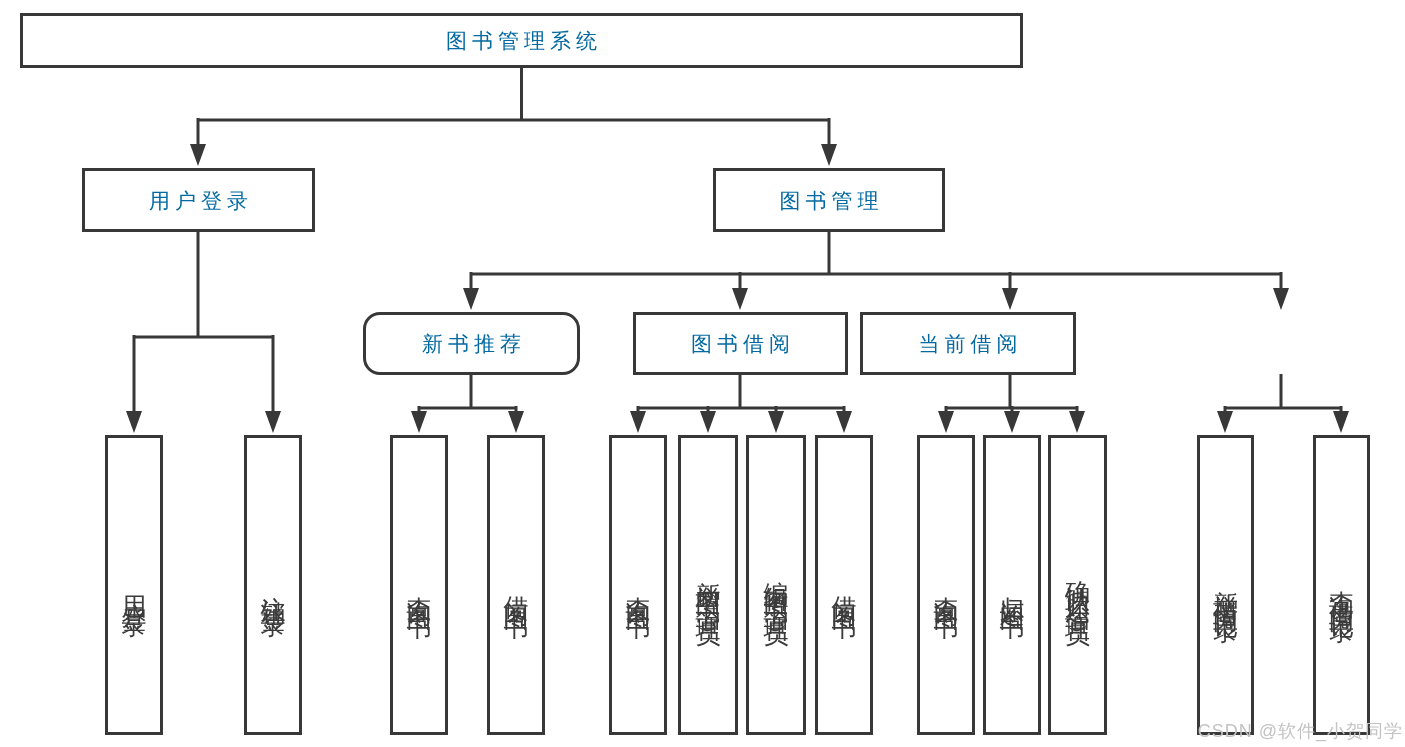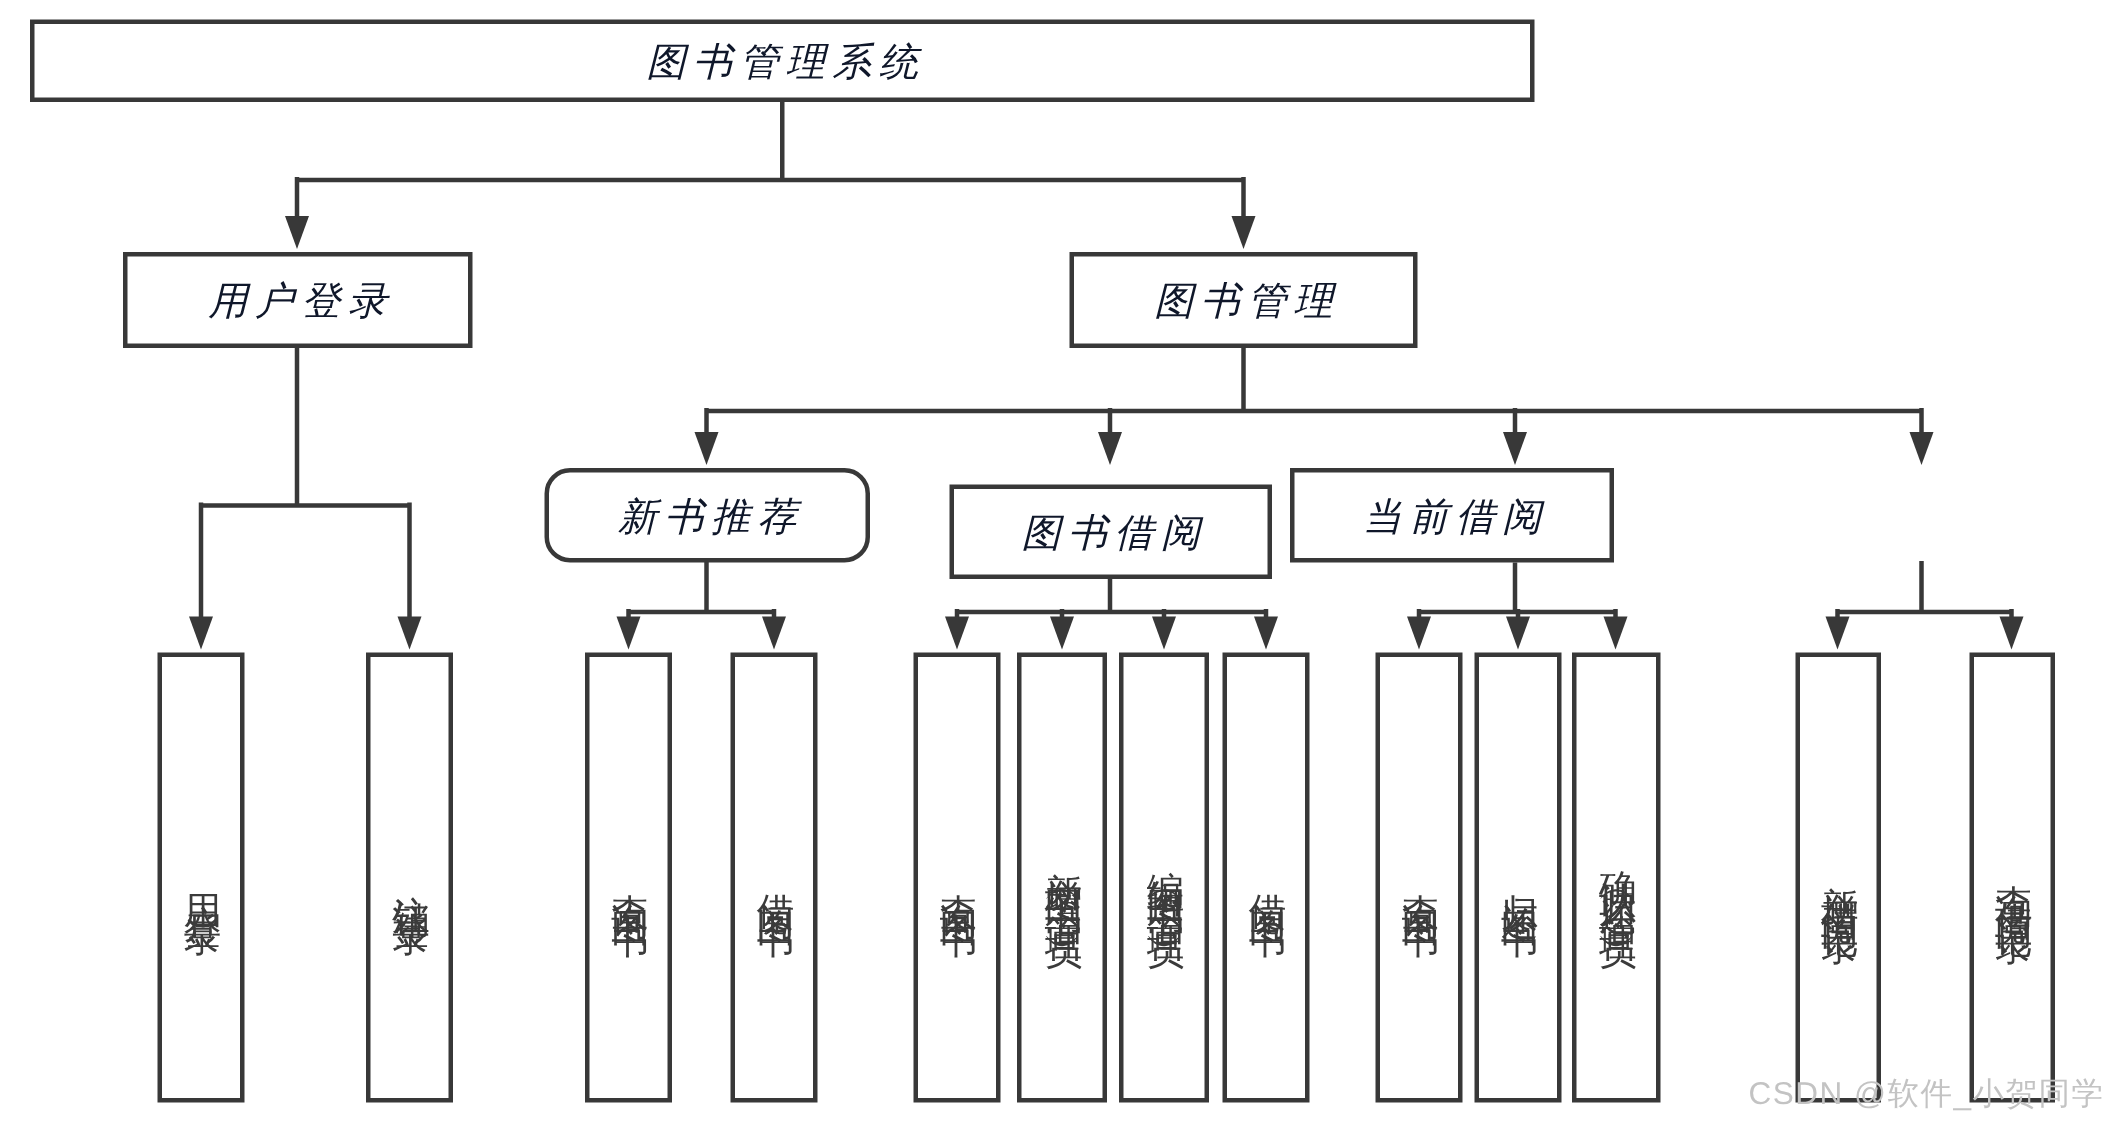--- a/index.html
+++ b/index.html
@@ -20,44 +20,43 @@
     position: absolute;
     box-sizing: border-box;
     border: 3px solid #383838;
     background: #ffffff;
     display: flex;
     align-items: center;
     justify-content: center;
     z-index: 1;
   }
   .hlabel {
-    font-size: 26px;
-    color: #0f172a;
+    font-size: 21px;
+    color: #0369a1;
     letter-spacing: 5px;
     white-space: nowrap;
     line-height: 1;
     padding-left: 5px; 
-    font-style: italic;
   }
   .vlabel {
     writing-mode: vertical-rl;
     text-orientation: mixed;
     font-size: 25px;
     color: #3b3b3b;
     letter-spacing: 6px;
     line-height: 1;
     white-space: nowrap;
     padding-top: 6px; 
   }
   #watermark {
     position: absolute;
     right: 2px;
     bottom: 4px;
     z-index: 2;
-    font-size: 21px;
+    font-size: 18px;
     color: #c3c3c3;
     letter-spacing: 1px;
     white-space: nowrap;
   }
 </style>
 </head>
 <body>
 
 <div id="stage">
 
@@ -111,21 +110,21 @@
   <div class="node" style="left:82px; top:168px; width:233px; height:64px;">
     <span class="hlabel">用户登录</span>
   </div>
   <div class="node" style="left:713px; top:168px; width:232px; height:64px;">
     <span class="hlabel">图书管理</span>
   </div>
 
   <div class="node" style="left:363px; top:312px; width:217px; height:63px;border-radius:17px;">
     <span class="hlabel">新书推荐</span>
   </div>
-  <div class="node" style="left:633px; top:312px; width:215px; height:63px;margin-top:11px;">
+  <div class="node" style="left:633px; top:312px; width:215px; height:63px;">
     <span class="hlabel">图书借阅</span>
   </div>
   <div class="node" style="left:860px; top:312px; width:216px; height:63px;">
     <span class="hlabel">当前借阅</span>
   </div>
 
   <div class="node" style="left:105px; top:435px; width:58px; height:300px;">
     <span class="vlabel">用户登录</span>
   </div>
   <div class="node" style="left:244px; top:435px; width:58px; height:300px;">

